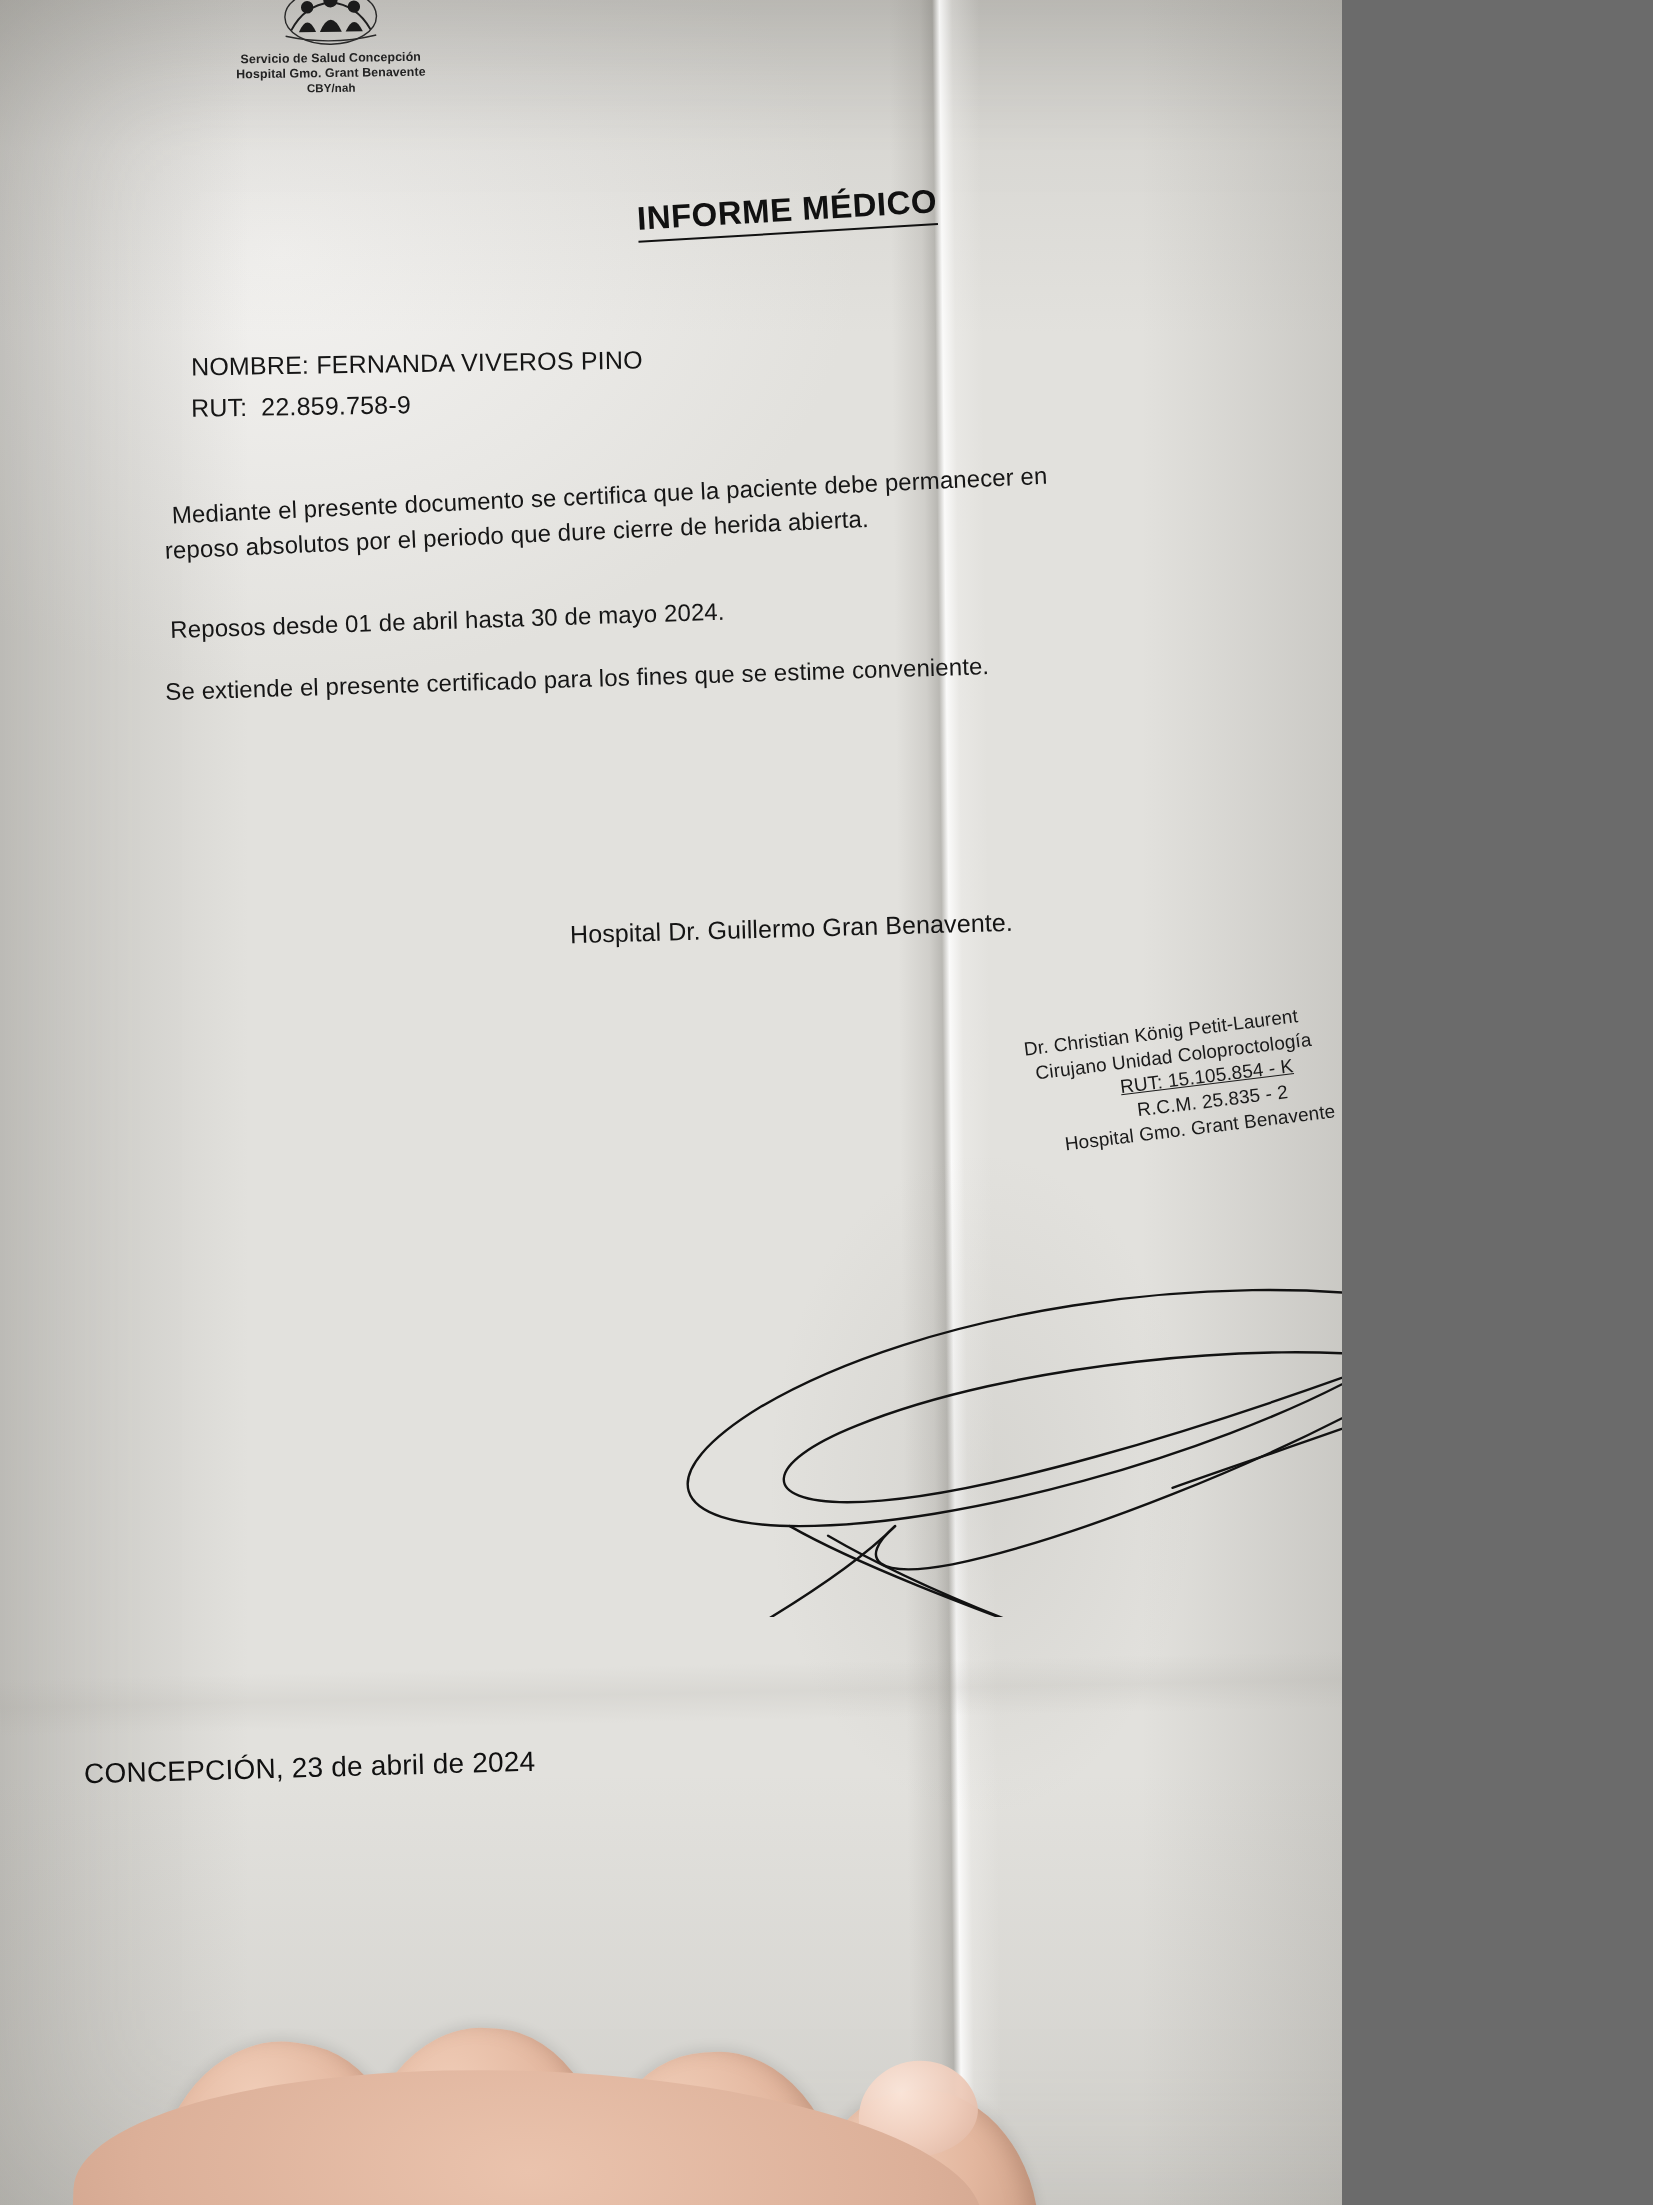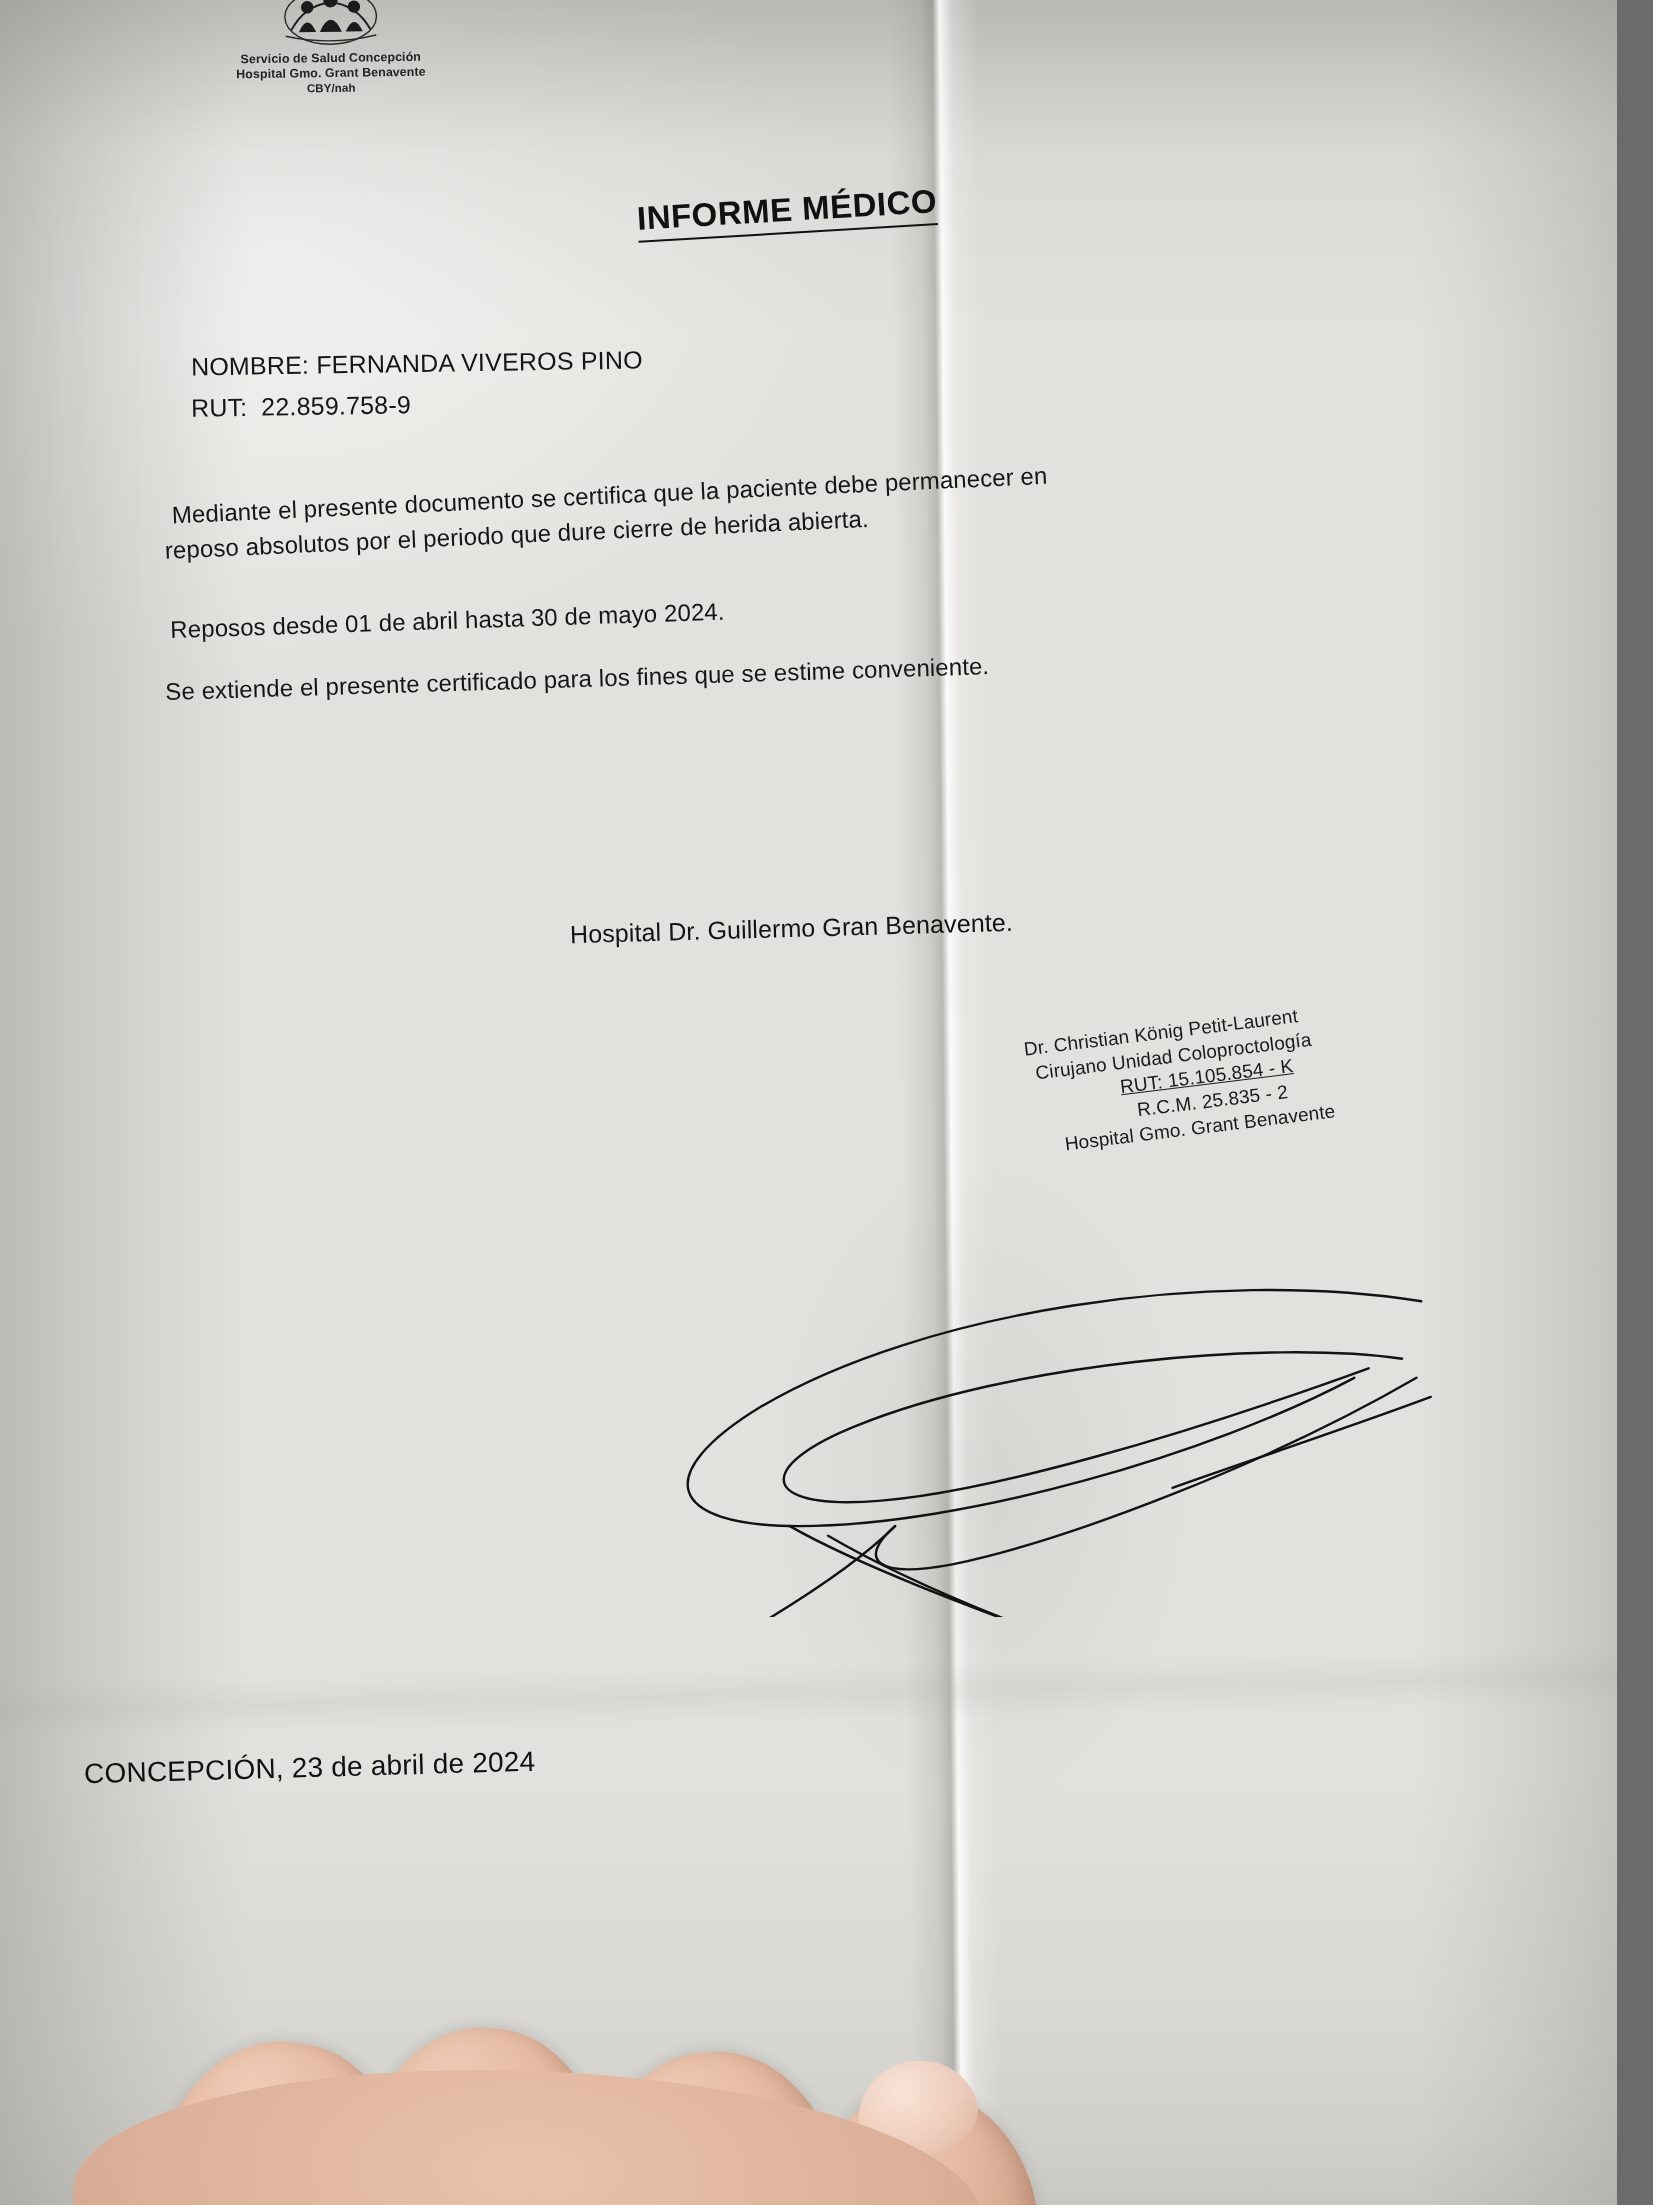--- a/index.html
+++ b/index.html
@@ -2,21 +2,21 @@
 <html lang="es" style="font-size:7.7px"><head>
 <meta charset="utf-8">
 <style>
   html, body {
     margin: 0;
     padding: 0;
     background: #6b6b6b;
   }
   #page {
     position: relative;
-    width: 1617px;
+    width: 1342px;
     height: 2205px;
     overflow: hidden;
     font-family: "Liberation Sans", sans-serif;
     background: #d8d6d2;
   }
 
   
   .sheet {
     position: absolute;
     left: -29px;

